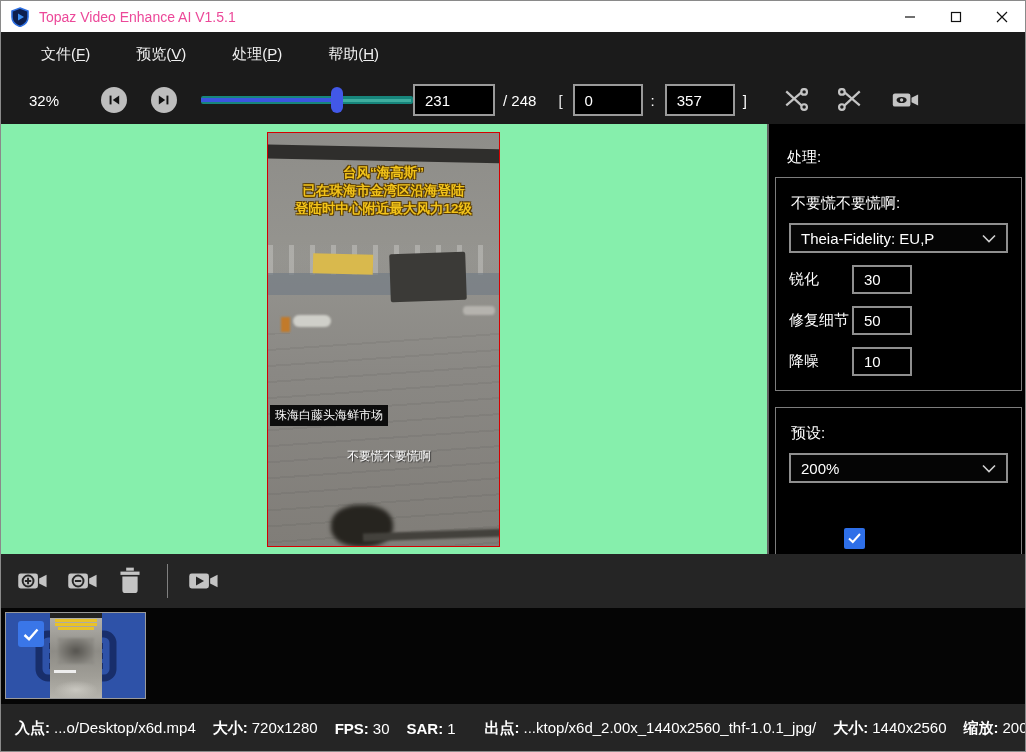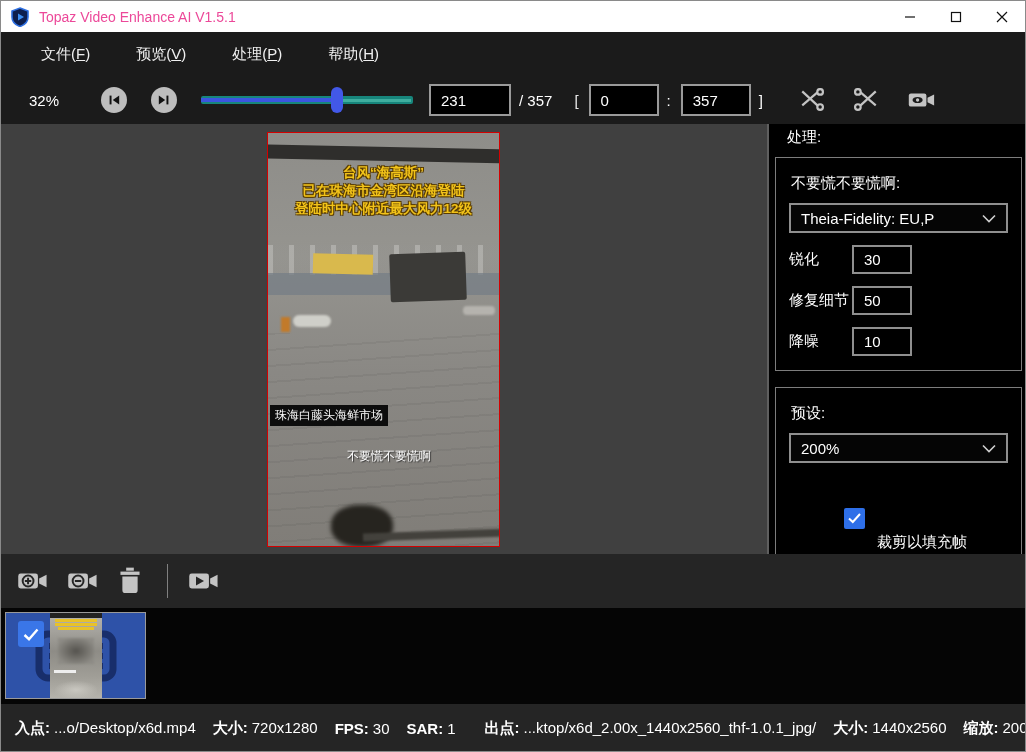--- a/index.html
+++ b/index.html
@@ -25,49 +25,49 @@
   .toolbar { position:absolute; top:75px; left:0; right:0; height:48px; background:#1b1b1b; display:flex; align-items:center; padding-left:28px; font-size:15px; }
   .zoom-label { width:40px; }
   .circle-btn { width:26px; height:26px; border-radius:50%; background:#bdbdbd; display:flex; align-items:center; justify-content:center; margin-left:24px; }
   .circle-btn:first-of-type { margin-left:32px; }
   .slider { position:relative; width:212px; height:14px; margin-left:24px; }
   .slider .track { position:absolute; left:0; right:0; top:3px; height:8px; background:#17867c; border-radius:2px; }
   .slider .remain { position:absolute; left:64%; right:2px; top:6px; height:3px; background:#3fae9f; }
   .slider .progress { position:absolute; left:0; top:5px; width:64%; height:4px; background:#3c55e0; }
   .slider .handle { position:absolute; left:calc(64% - 6px); top:-6px; width:12px; height:26px; background:#4258e8; border-radius:6px; }
   .num-input { background:#000; border:2px solid #9a9a9a; color:#fff; font-size:15px; font-family:inherit; padding:2px 4px 2px 10px; height:32px; }
-  .frame-input { width:82px; margin-left:16px; }
+  .frame-input { width:82px; margin-left:0; }
   .total-label { margin-left:8px; }
   .bracket { color:#e8e8e8; margin-left:22px; }
   .trim-input { width:70px; margin-left:10px; }
   .colon { margin-left:8px; }
   .bracket-close { margin-left:8px; }
   .tool-icon-btn { margin-left:28px; display:flex; }
   
   .main { position:absolute; top:123px; left:0; right:0; height:430px; background:#000; }
-  .preview { position:absolute; left:0; top:0; width:766px; height:430px; background:#404040; }
+  .preview { position:absolute; left:0; top:0; width:766px; height:430px; background:#86efac; }
   .v-divider { position:absolute; left:766px; top:0; width:2px; height:430px; background:#5f5f5f; }
   
   .video-frame { position:absolute; left:266px; top:8px; width:233px; height:415px; border:1px solid #d40000; background:linear-gradient(180deg,#8e8d89 0%,#95948f 30%,#8a8884 58%,#807d78 100%); overflow:hidden; }
   .vf-topband { position:absolute; top:14px; left:-6px; width:260px; height:14px; background:#2f2e2c; transform:rotate(1.2deg); }
   .vf-captions { position:absolute; top:31px; left:0; right:0; text-align:center; font-weight:bold; font-size:13.5px; line-height:18px; color:#f2c319; text-shadow:1px 1px 0 #5a3d00,-1px 1px 0 #5a3d00,1px -1px 0 #5a3d00,-1px -1px 0 #5a3d00; }
   .vf-bridge { position:absolute; top:112px; left:0; right:0; height:30px; background:repeating-linear-gradient(90deg, rgba(230,230,228,.55) 0 5px, rgba(150,150,148,.2) 5px 21px); opacity:.55; }
   .vf-bridgebase { position:absolute; top:140px; left:0; right:0; height:22px; background:#767d85; opacity:.75; }
   .vf-sign { position:absolute; left:122px; top:120px; width:76px; height:48px; background:#3b3a37; border-radius:2px; transform:rotate(-2deg); }
   .vf-billboard { position:absolute; left:45px; top:121px; width:60px; height:20px; background:#d9b94d; transform:rotate(1.5deg); }
   .vf-car { position:absolute; left:25px; top:182px; width:38px; height:12px; background:#cfcfc9; border-radius:6px; filter:blur(1px); }
   .vf-car2 { position:absolute; left:195px; top:173px; width:32px; height:9px; background:#b5b3ae; border-radius:4px; filter:blur(1px); }
   .vf-orange { position:absolute; left:13px; top:184px; width:9px; height:15px; background:#c27a2a; filter:blur(1px); }
   .vf-streaks { position:absolute; top:200px; bottom:0; left:0; right:0; background:repeating-linear-gradient(176deg, rgba(0,0,0,.05) 0 2px, transparent 2px 16px); }
   .vf-location { position:absolute; left:2px; top:272px; background:#0d0d0d; color:#fafafa; font-size:12px; padding:2px 5px; white-space:nowrap; }
   .vf-speech { position:absolute; left:79px; top:315px; color:#fdfdfd; font-size:12px; text-shadow:1px 1px 1px #333; white-space:nowrap; }
   .vf-blob { position:absolute; left:63px; top:372px; width:62px; height:42px; background:#26241f; border-radius:45%; filter:blur(2px); }
   .vf-shore { position:absolute; left:95px; top:398px; width:145px; height:8px; background:#43413c; transform:rotate(-2deg); filter:blur(1px); }
   
-  .rpanel { position:absolute; left:768px; top:0; width:258px; height:430px; background:#000; overflow:hidden; padding:4px 5px 0 6px; }
+  .rpanel { position:absolute; left:768px; top:0; width:258px; height:430px; background:#000; overflow:hidden; padding:24px 5px 0 6px; }
   .panel-heading { font-size:15px; margin:0 0 10px 12px; font-weight:normal; color:#fff; }
   .group { border:1px solid #7d7d7d; padding:12px 13px 14px; }
   .group-processing { margin-bottom:16px; }
   .field-label { font-size:15px; margin:4px 0 10px 2px; }
   .dropdown { height:30px; border:2px solid #8f8f8f; background:#050505; display:flex; align-items:center; justify-content:space-between; padding:0 10px; font-size:15px; }
   .param-row { display:flex; align-items:center; margin-top:12px; }
   .param-row .p-label { width:63px; font-size:15px; flex:none; }
   .param-input { width:60px; height:29px; background:#000; border:2px solid #8f8f8f; color:#fff; font-size:15px; font-family:inherit; padding:1px 2px 1px 10px; }
   .crop-row { display:flex; align-items:center; margin:22px 0 28px 55px; }
   .checkbox { width:21px; height:21px; background:#2e6fe8; border-radius:2px; display:flex; align-items:center; justify-content:center; flex:none; }
@@ -146,21 +146,21 @@
         <path d="M3.5,4.5 L11.5,10 L3.5,15.5 Z" fill="#111"></path>
       </svg>
   </div>
   <div class="slider">
     <div class="track"></div>
     <div class="remain"></div>
     <div class="progress"></div>
     <div class="handle"></div>
   </div>
   <input class="num-input frame-input" value="231" style="">
-  <span class="total-label">/ 357</span>
+  <span class="total-label">/ 248</span>
   <span class="bracket">[</span>
   <input class="num-input trim-input" value="0" style="">
   <span class="colon">:</span>
   <input class="num-input trim-input" value="357" style="">
   <span class="bracket-close">]</span>
   <div class="tool-icon-btn" style="margin-left:36px">
     <svg width="26" height="24" viewBox="0 0 24 22" fill="none" stroke="#c4c4c4" stroke-width="2">
       <line x1="3" y1="3" x2="17" y2="16"></line>
         <line x1="3" y1="16" x2="17" y2="4"></line>
       <circle cx="19.5" cy="17.5" r="2.6"></circle>

